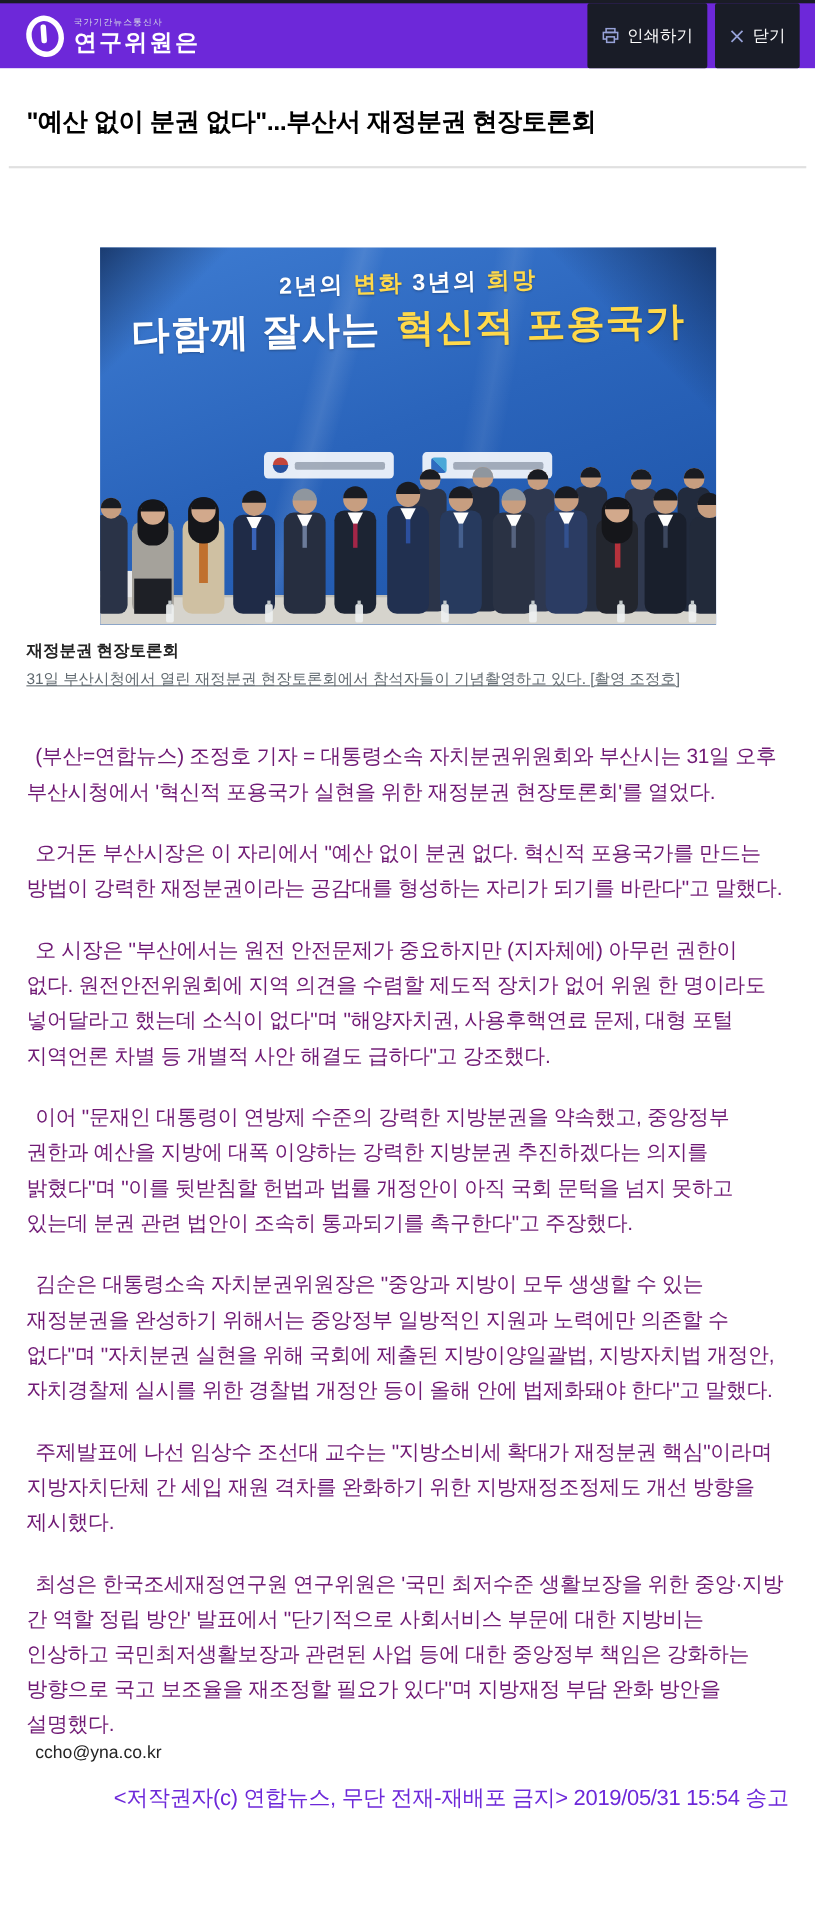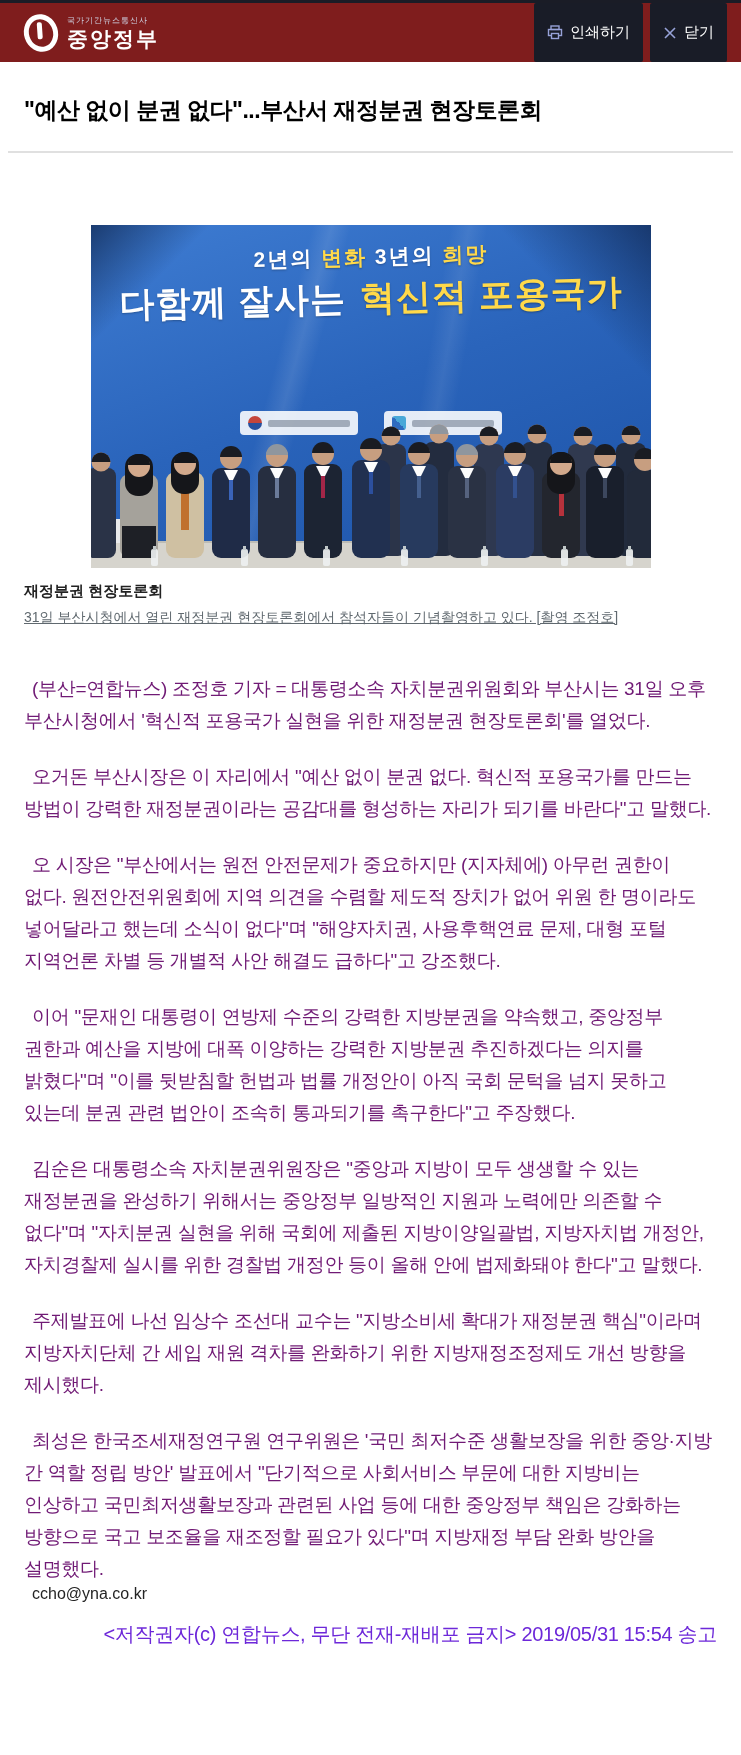--- a/index.html
+++ b/index.html
@@ -5,21 +5,21 @@
   * { margin:0; padding:0; box-sizing:border-box; }
   html,body { background:#fff; }
   body {
     width:741px; min-height:1755px; margin:0 auto;
     font-family:"Liberation Sans","DejaVu Sans",sans-serif;
     color:#222;
   }
 
   
   .topbar {
-    height:62px; background:#7f1d1d; border-top:3px solid #1a1c26;
+    height:62px; background:#6d28d9; border-top:3px solid #1a1c26;
     display:flex; align-items:center; padding:0 14px 0 24px;
   }
   .brand { display:flex; align-items:center; gap:9px; }
   .emblem {
     width:34px; height:38px; border:5px solid #fff; border-radius:50%;
     transform:rotate(-18deg); position:relative; flex:0 0 auto;
   }
   .emblem::after {
     content:""; position:absolute; left:9px; top:3px; width:5px; height:17px;
     background:#fff; transform:rotate(14deg); border-radius:2px;
@@ -69,41 +69,41 @@
     width:118px; height:24px; background:rgba(255,255,255,.88); border-radius:4px;
     display:flex; align-items:center; gap:6px; padding:0 8px;
   }
   .taegeuk { width:14px; height:14px; border-radius:50%;
     background:linear-gradient(to bottom,#c4453a 50%,#27519e 50%); flex:0 0 auto; }
   .mark2 { width:14px; height:14px; border-radius:3px;
     background:linear-gradient(45deg,#2e6bbf 50%,#49a8d8 50%); flex:0 0 auto; }
   .bar { height:7px; flex:1; background:#6a7688; opacity:.55; border-radius:2px; }
   .people { position:absolute; left:0; bottom:0; }
 
-  .cap-title { font-size:15px; font-weight:bold; color:#222; margin-top:14px; }
+  .cap-title { font-size:15px; font-weight:bold; color:#222; margin-top:14px;font-family:Liberation Serif, serif; }
   .cap-desc  { font-size:14px; color:#60696f; margin-top:8px;text-decoration:underline; }
 
   .para {
     font-size:19px; line-height:32px; color:#701a75;
     margin-top:24px; text-indent:8px; letter-spacing:-0.3px;
     word-break:keep-all;
   }
   .para.first { margin-top:46px; }
   .email { font-size:16px; color:#242424; text-indent:8px; }
   .copyright { font-size:20px; color:#6d28d9; margin-top:18px; text-indent:8px; letter-spacing:-0.3px;text-align:right; }
 </style>
 </head>
 <body>
 
 <header class="topbar">
   <div class="brand">
     <div class="emblem"></div>
     <div class="brand-text">
       <span class="tagline">국가기간뉴스통신사</span>
-      <span class="brand-name">중앙정부</span>
+      <span class="brand-name">연구위원은</span>
     </div>
   </div>
   <div class="actions">
     <button class="hbtn">
       <svg width="16" height="15" viewBox="0 0 16 15">
         <rect x="4" y="1" width="8" height="3.5" fill="none" stroke="#97a2d8" stroke-width="1.4"></rect>
         <rect x="1.5" y="4.5" width="13" height="6" fill="none" stroke="#97a2d8" stroke-width="1.4"></rect>
         <rect x="4.5" y="8.5" width="7" height="5" fill="#191c27" stroke="#97a2d8" stroke-width="1.4"></rect>
       </svg>
       <span>인쇄하기</span>

